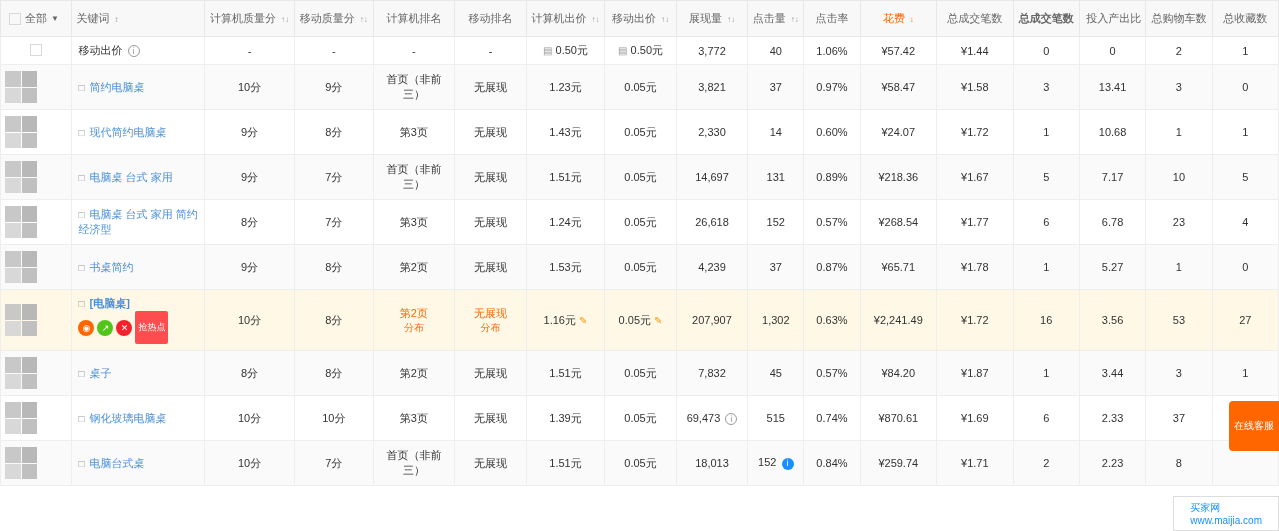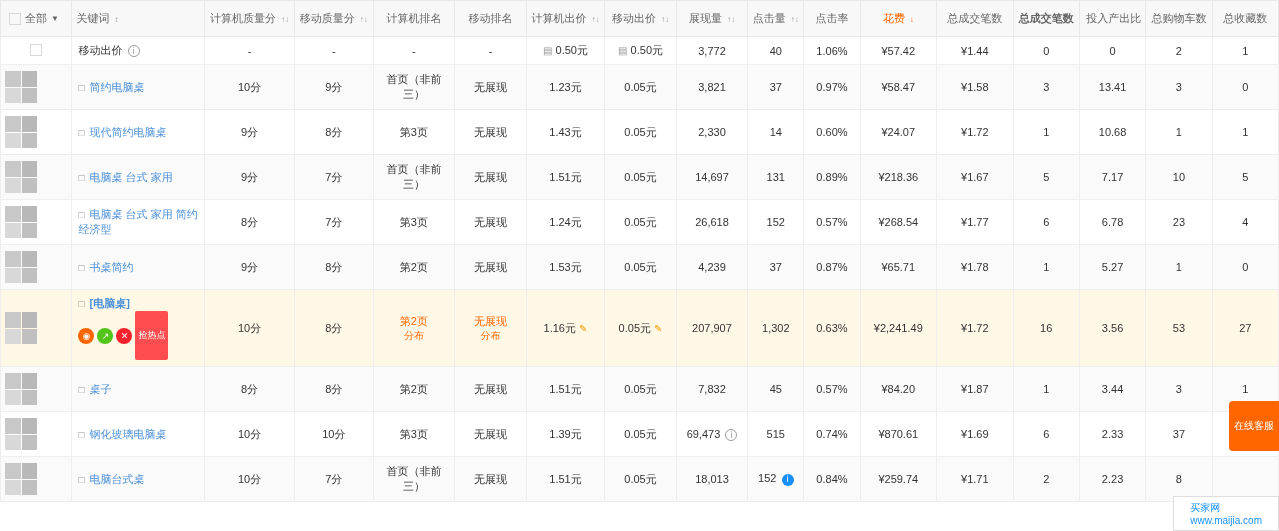--- a/index.html
+++ b/index.html
@@ -121,21 +121,21 @@
     }
     
     .icon-orange { background: #ff6600; }
     .icon-green { background: #52c41a; }
     .icon-red { background: #f5222d; }
     
     .tag-red {
       background: #ff4d4f;
       color: white;
       font-size: 9px;
-      padding: 18px 3px;
+      padding: 10px 3px;
       border-radius: 2px;
       font-family: Liberation Mono, monospace;
     }
     
     .distribute-text {
       color: #ff6600;
       font-size: 10px;
     }
     
     .edit-icon {

